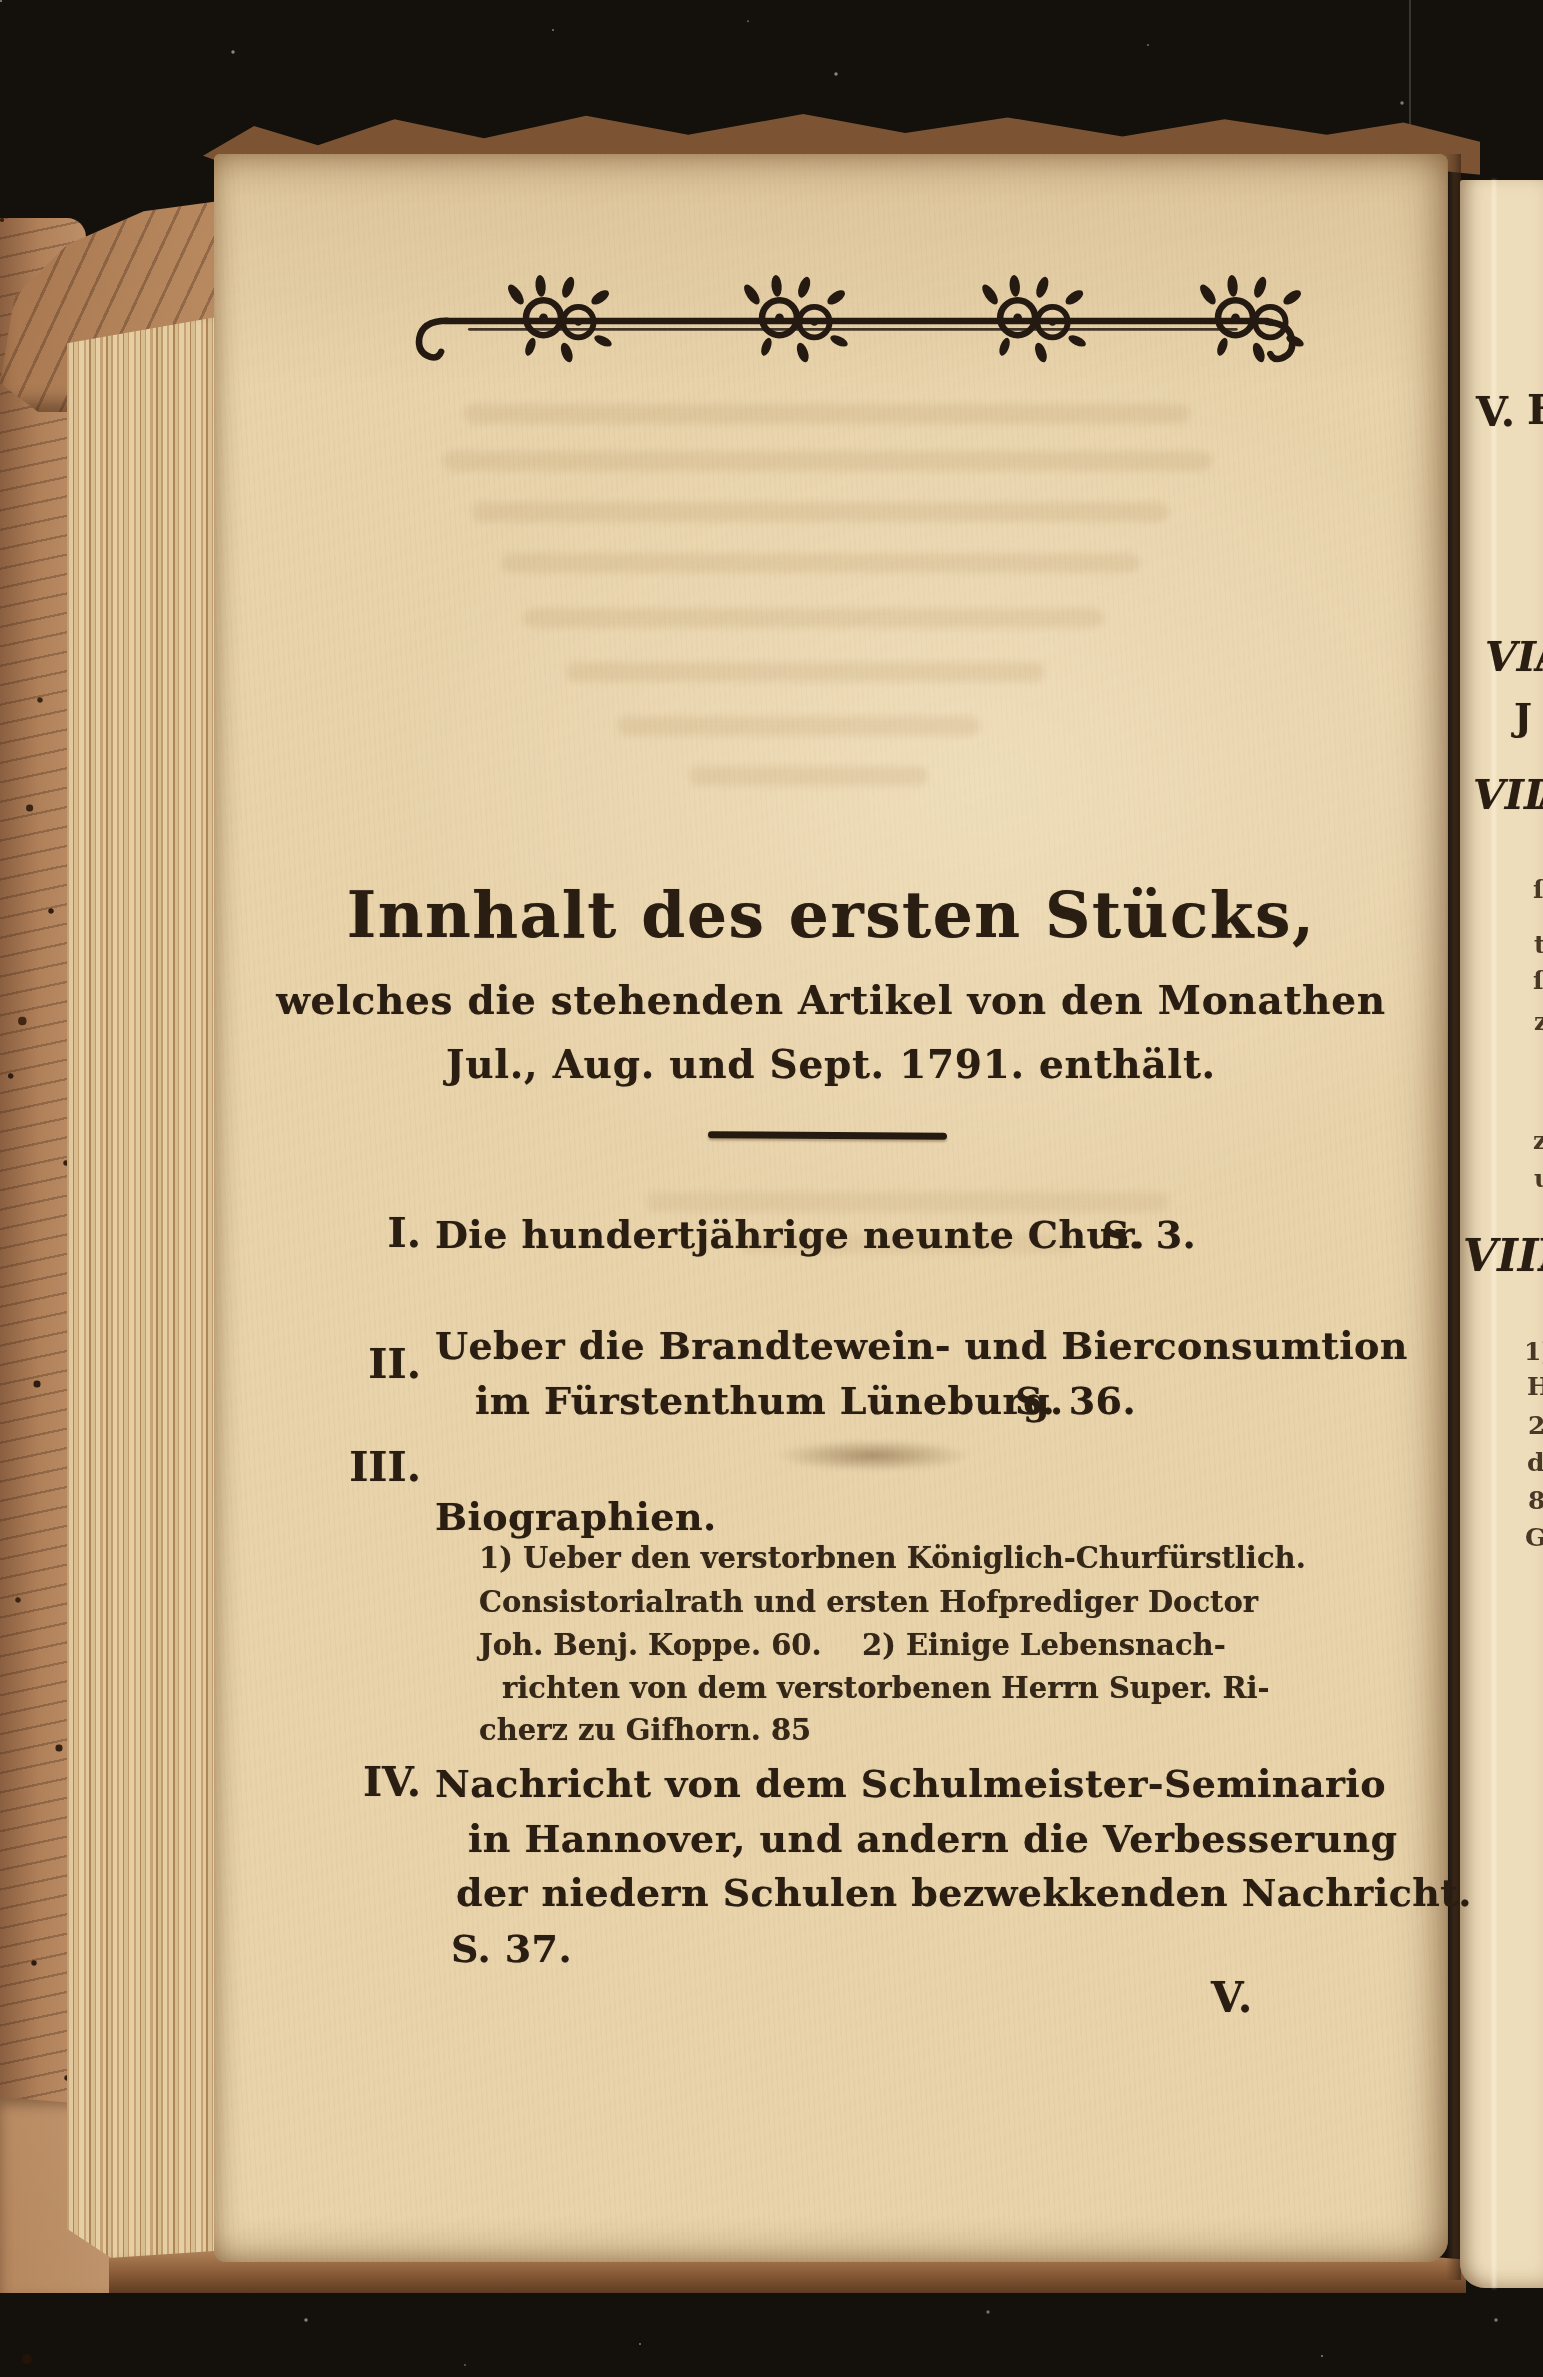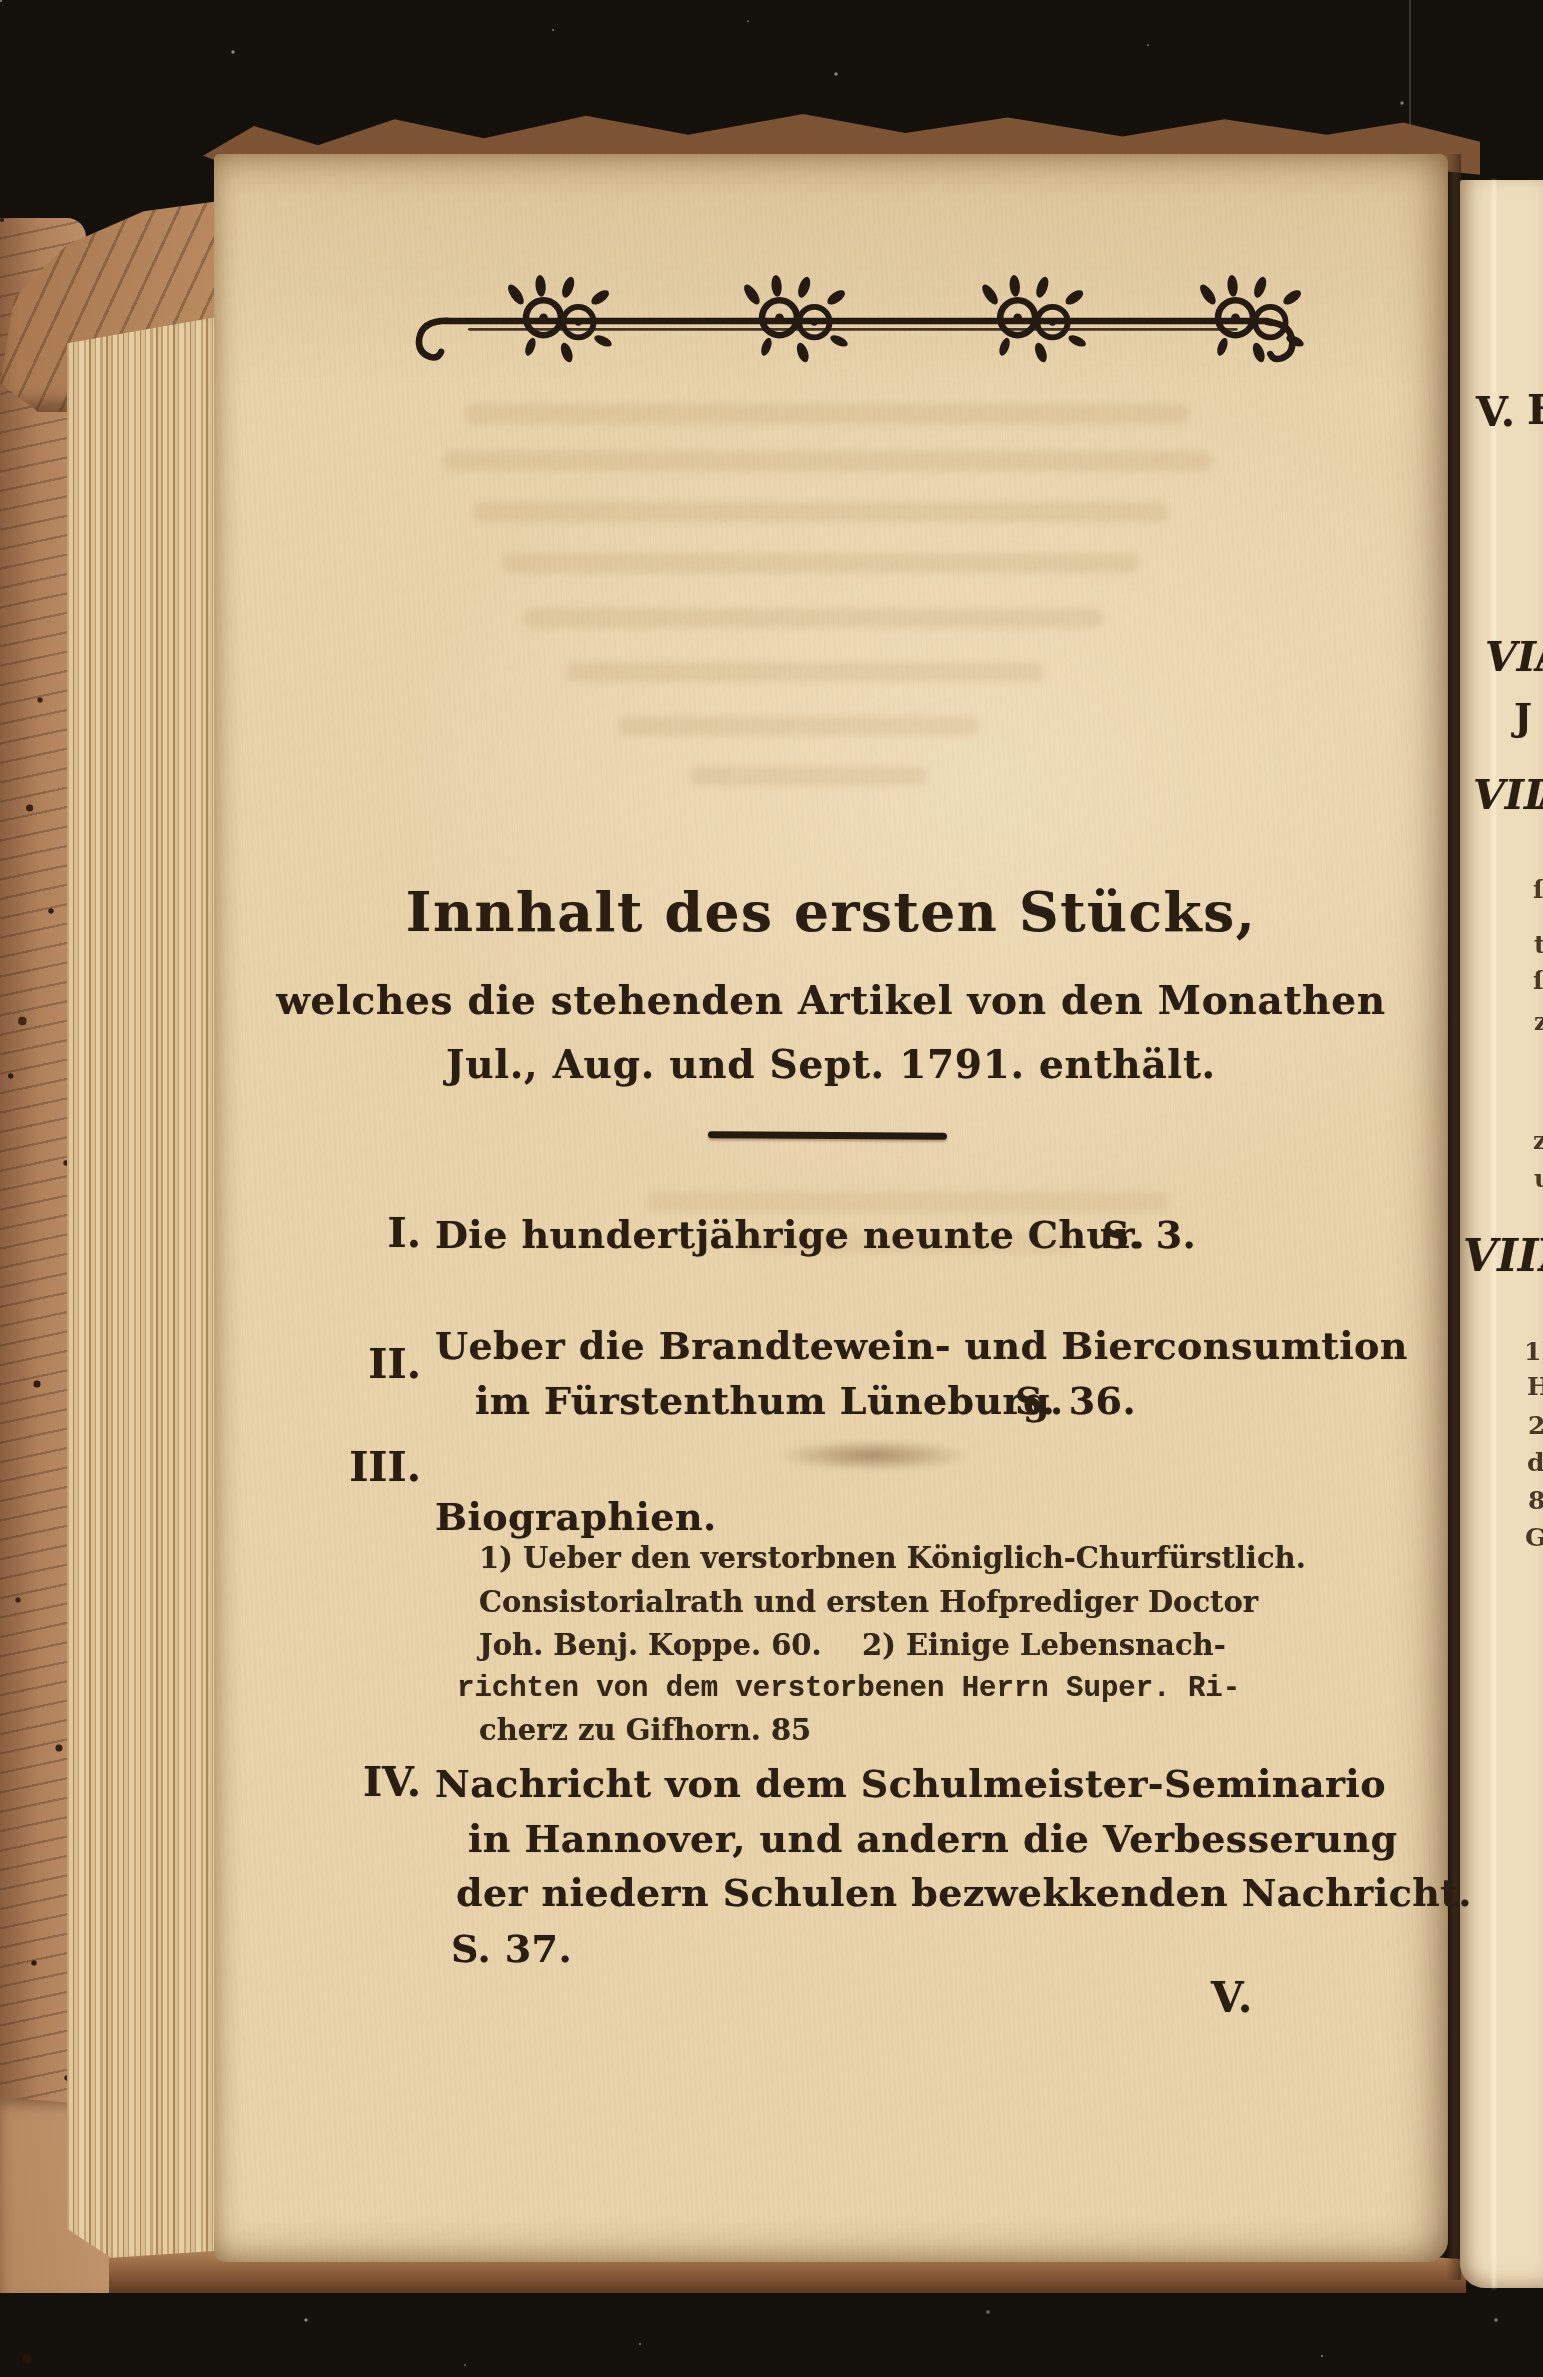--- a/index.html
+++ b/index.html
@@ -69,21 +69,21 @@
   .fold-gap{left:1446px;top:154px;width:14.5px;height:2126px;
     background:linear-gradient(90deg,rgba(90,60,35,0),rgba(90,60,35,.5) 55%,rgba(55,36,20,.65));}
   .next-page{left:1460px;top:180px;width:83px;height:2108px;
     background:#eeddbb;border-radius:2.9px 0 0 25px;
     box-shadow:inset 14.5px 0 19px -8.7px rgba(95,64,34,.55),inset 0 -13px 22px -11.6px rgba(110,75,40,.4);}
   .next-page:after{content:"";position:absolute;left:32px;top:0;width:4.4px;height:100%;
     background:rgba(255,248,228,.5);filter:blur(1.5px);}
   
   .ink{color:#2a1e12;font-weight:700;text-shadow:0 0 0.7px rgba(36,26,16,.55);}
   .center-line{left:214px;width:1234px;text-align:center;letter-spacing:0.7px;line-height:1;}
-  .title{font-size:55px;letter-spacing:1.5px;}
+  .title{font-size:63px;letter-spacing:1.5px;}
   .subtitle{font-size:39px;}
   .toc-num{width:109px;text-align:right;font-size:41px;line-height:1;}
   .toc-line{font-size:38px;line-height:1;letter-spacing:0.4px;white-space:pre;}
   .toc-sub{font-size:29px;line-height:1;color:#342718;font-weight:700;white-space:pre;
     text-shadow:0 0 0.7px rgba(52,39,24,.5);}
   .rule{left:708px;top:1132px;width:239px;height:6.5px;background:#241a10;border-radius:3.6px;
     transform:rotate(.4deg);box-shadow:0 2.2px 2.2px rgba(80,55,30,.35);}
   .catchword{font-size:42px;letter-spacing:1.5px;}
   .smudge{left:778px;top:1440px;width:190px;height:30.5px;filter:blur(2.2px);
     background:radial-gradient(ellipse,rgba(110,80,45,.5),rgba(110,80,45,0) 72%);}
@@ -167,21 +167,21 @@
 <div class="abs ink toc-line" style="left:435px;top:1327px;">Ueber die Brandtewein- und Bierconsumtion</div>
 <div class="abs ink toc-line" style="left:475px;top:1382px;">im Fürstenthum Lüneburg.</div>
 <div class="abs ink toc-line" style="left:1015px;top:1382px;">S. 36.</div>
 
 <div class="abs ink toc-num" style="left:312px;top:1447px;">III.</div>
 <div class="abs ink toc-line" style="left:435px;top:1450px;margin-top:48px;">Biographien.</div>
 <div class="abs smudge"></div>
 <div class="abs ink toc-sub" style="left:479px;top:1544px;">1) Ueber den verstorbnen Königlich-Churfürstlich.</div>
 <div class="abs ink toc-sub" style="left:479px;top:1588px;">Consistorialrath und ersten Hofprediger Doctor</div>
 <div class="abs ink toc-sub" style="left:479px;top:1631px;">Joh. Benj. Koppe. 60.    2) Einige Lebensnach-</div>
-<div class="abs ink toc-sub" style="left:457px;top:1674px;font-family:Liberation Mono, monospace;">richten von dem verstorbenen Herrn Super. Ri-</div>
+<div class="abs ink toc-sub" style="left:502px;top:1674px;">richten von dem verstorbenen Herrn Super. Ri-</div>
 <div class="abs ink toc-sub" style="left:479px;top:1716px;">cherz zu Gifhorn. 85</div>
 
 <div class="abs ink toc-num" style="left:312px;top:1762px;">IV.</div>
 <div class="abs ink toc-line" style="left:435px;top:1765px;">Nachricht von dem Schulmeister-Seminario</div>
 <div class="abs ink toc-line" style="left:468px;top:1820px;">in Hannover, und andern die Verbesserung</div>
 <div class="abs ink toc-line" style="left:456px;top:1874px;">der niedern Schulen bezwekkenden Nachricht.</div>
 <div class="abs ink toc-line" style="left:451px;top:1930px;">S. 37.</div>
 
 <div class="abs ink catchword" style="left:1211px;top:1973px;">V.</div>
 

